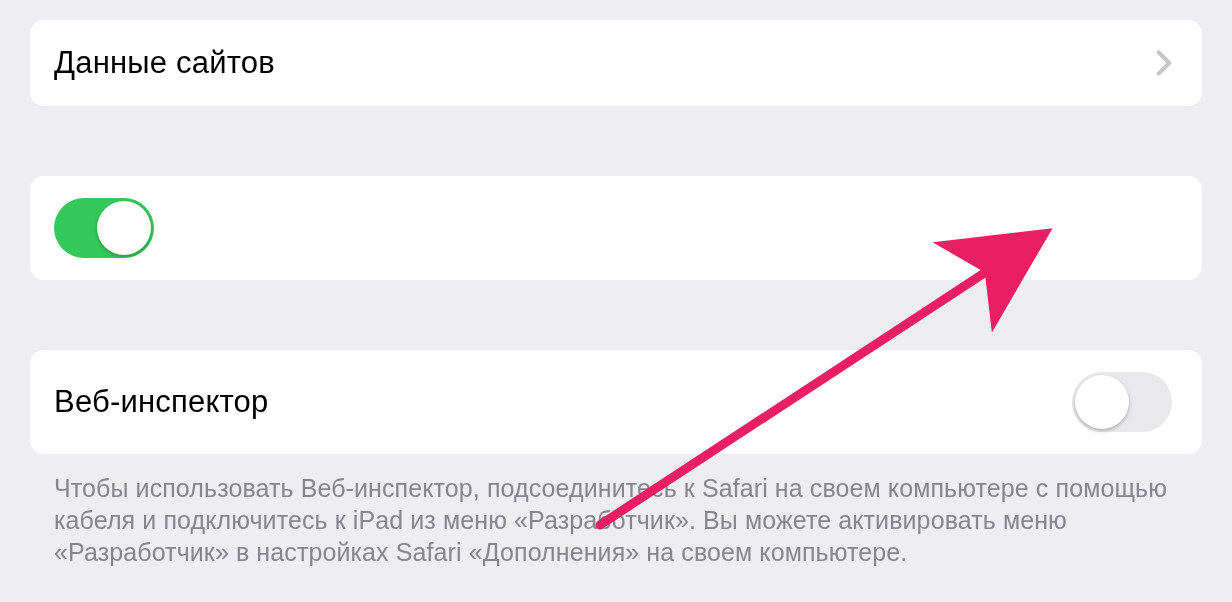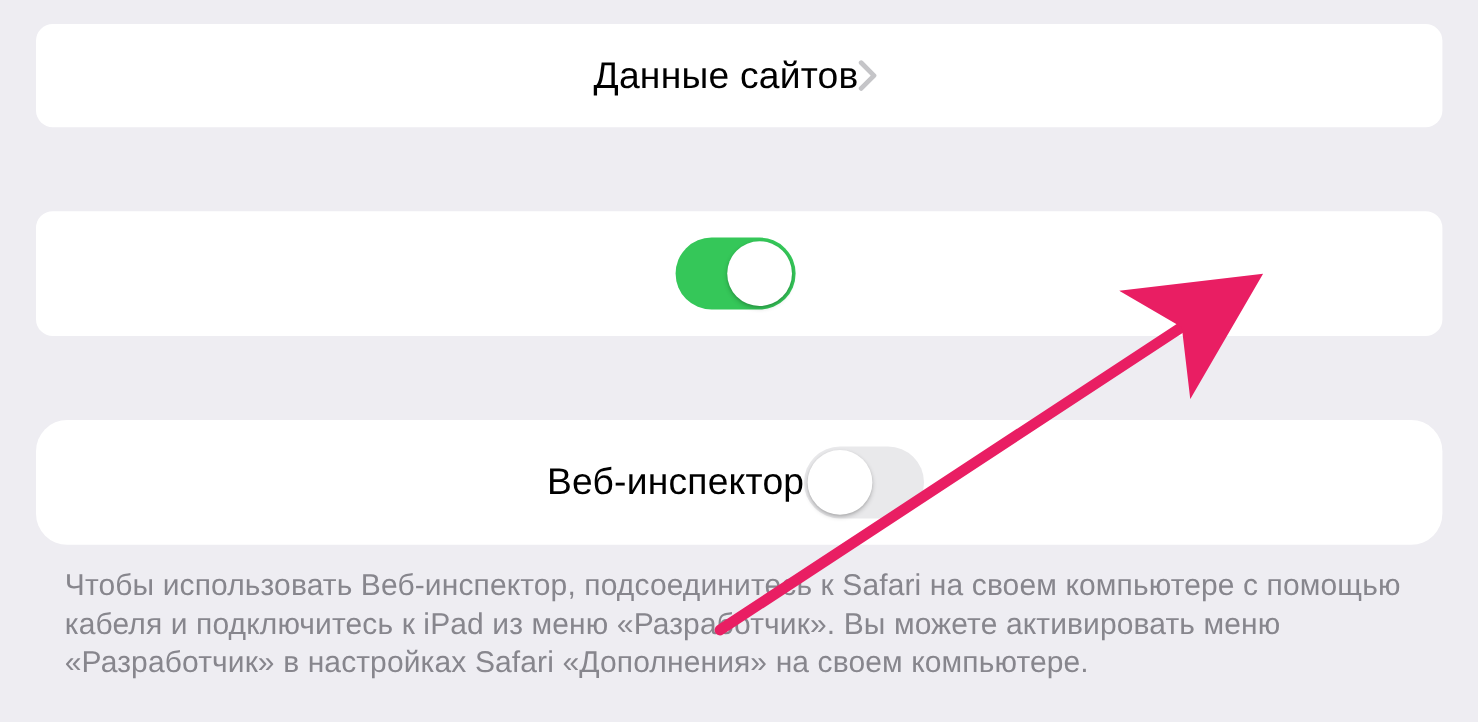--- a/index.html
+++ b/index.html
@@ -19,26 +19,25 @@
       background: #ffffff;
       border-radius: 14px;
       margin-bottom: 70px;
       overflow: hidden;
     }
     .settings-group.second {
       margin-bottom: 70px;
     }
     .settings-group.third {
       margin-bottom: 18px;
-      border-radius: 26px;
     }
     .settings-row {
       display: flex;
       align-items: center;
-      justify-content: center;
+      justify-content: space-between;
       padding: 22px 30px 22px 24px;
       min-height: 86px;
     }
     .row-label {
       font-size: 31px;
       color: #000000;
       font-weight: 400;
       letter-spacing: 0.2px;
     }
     .chevron {

